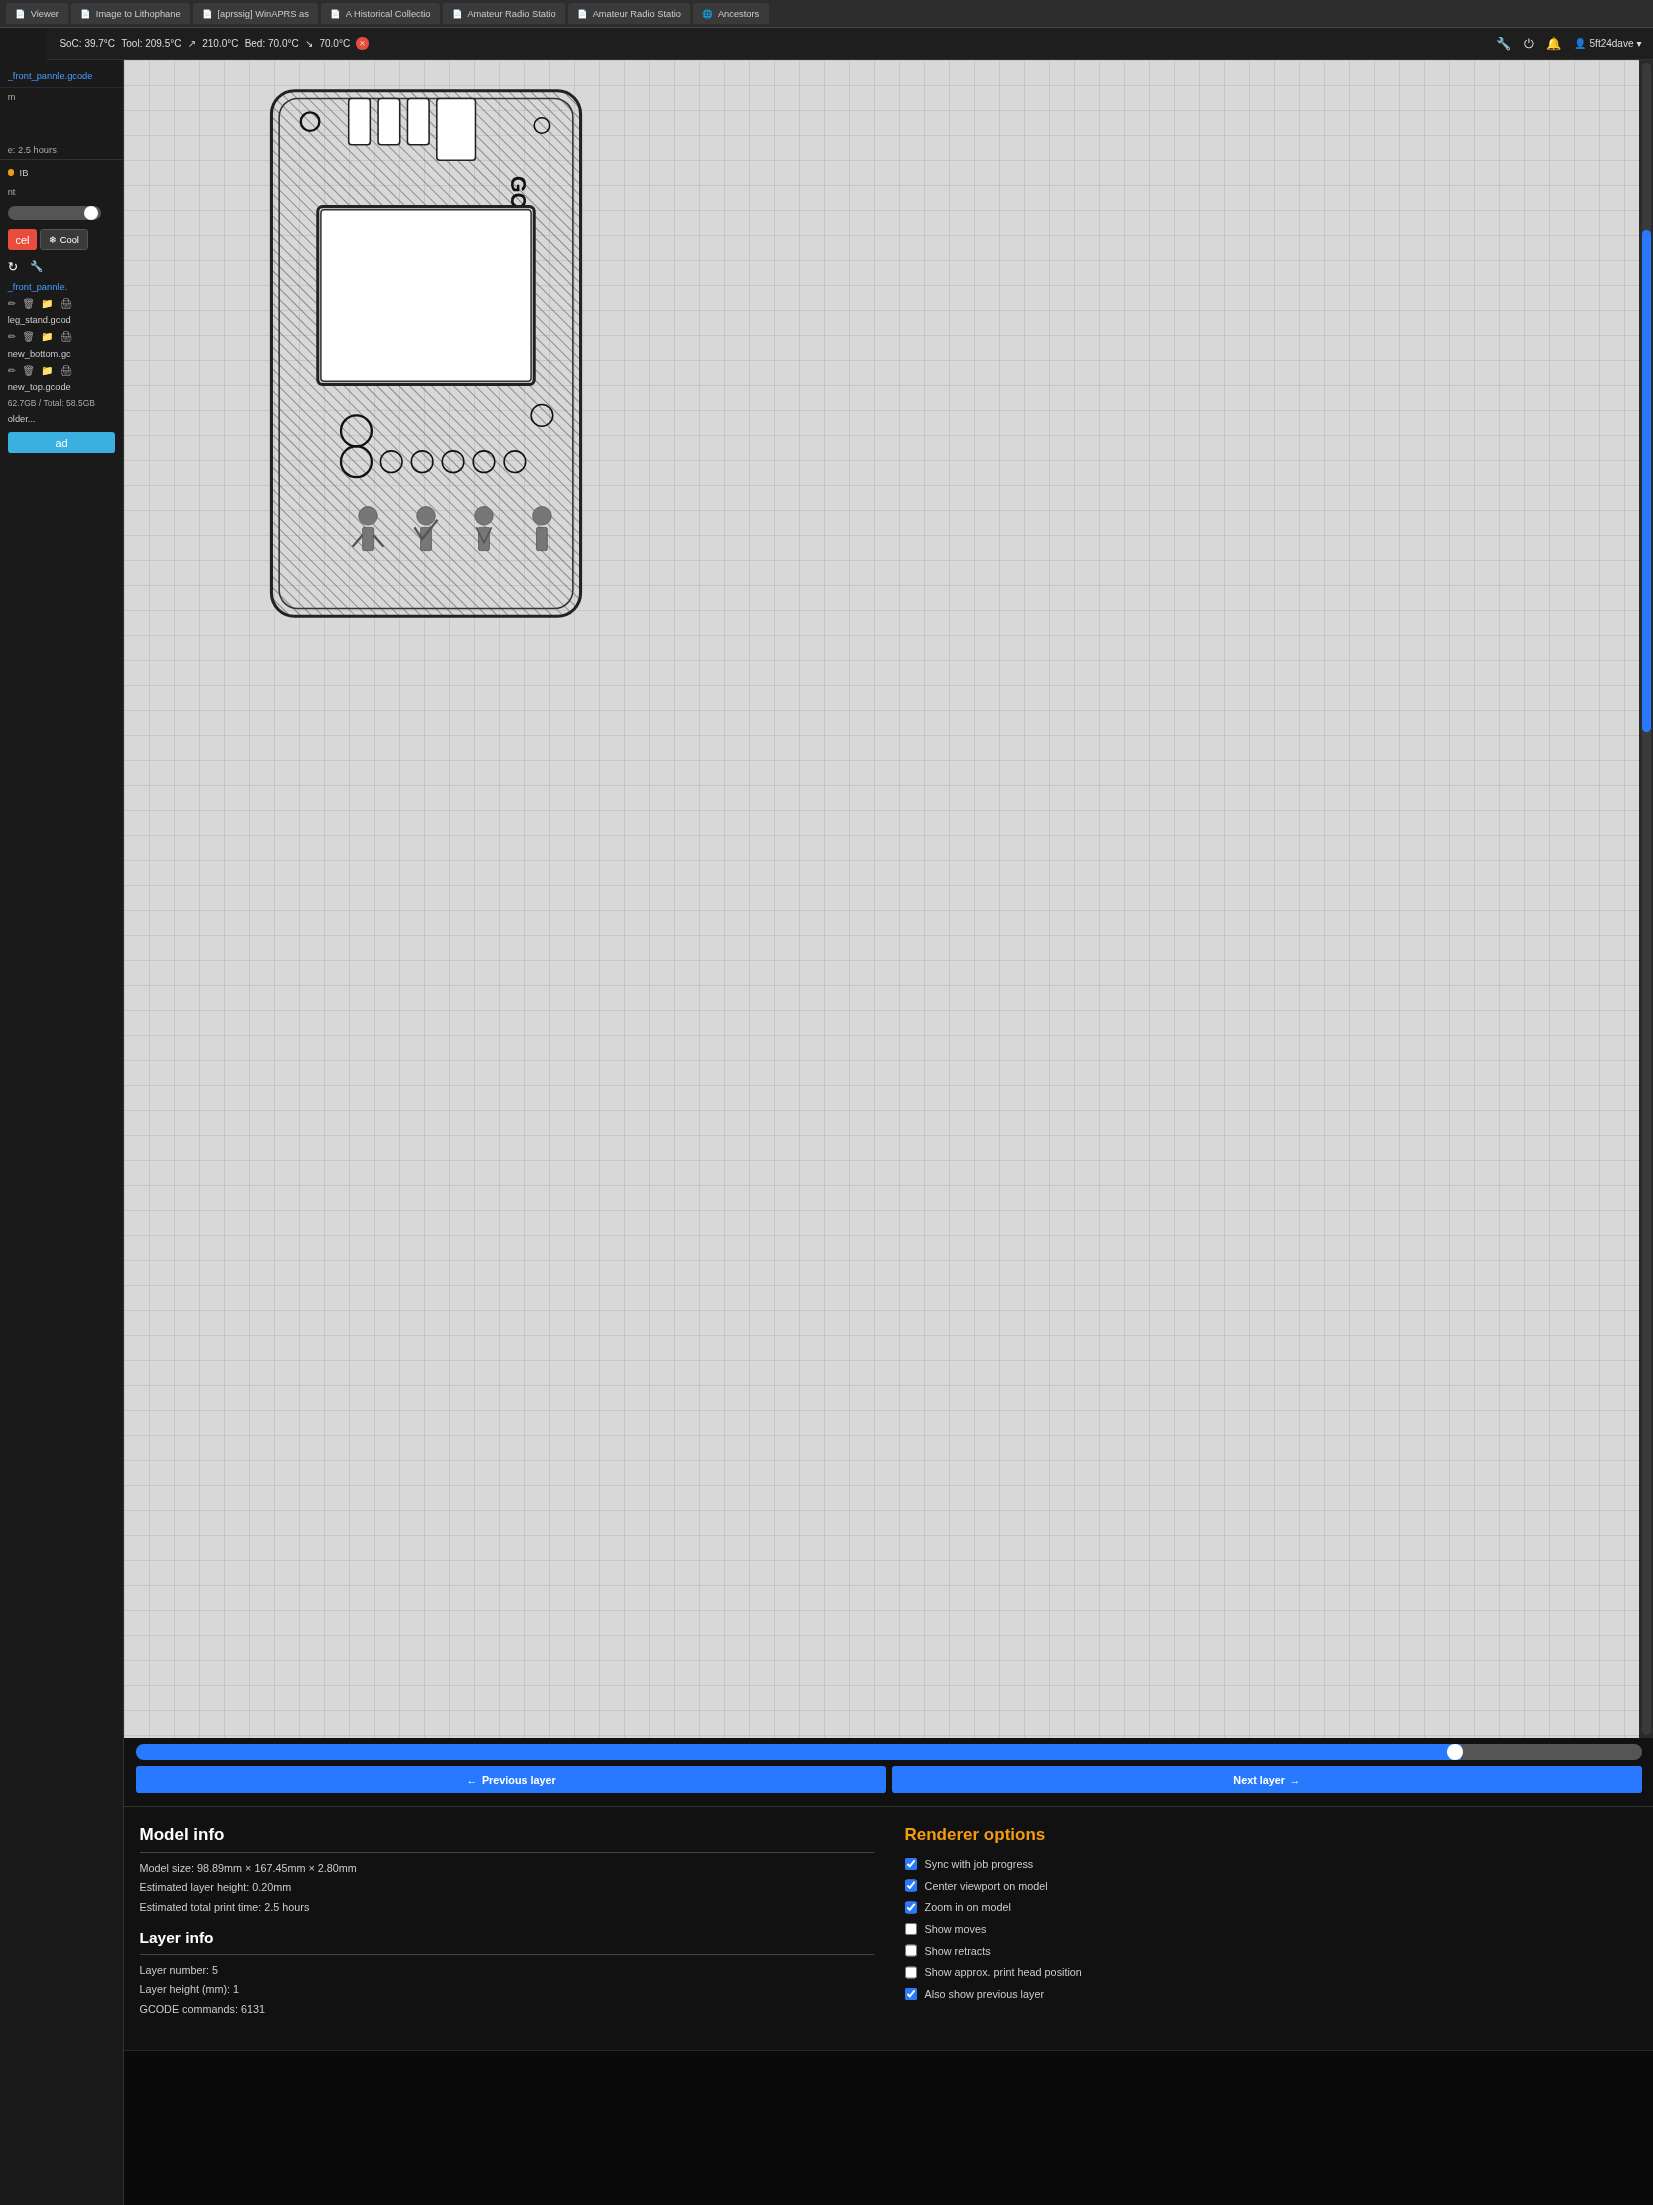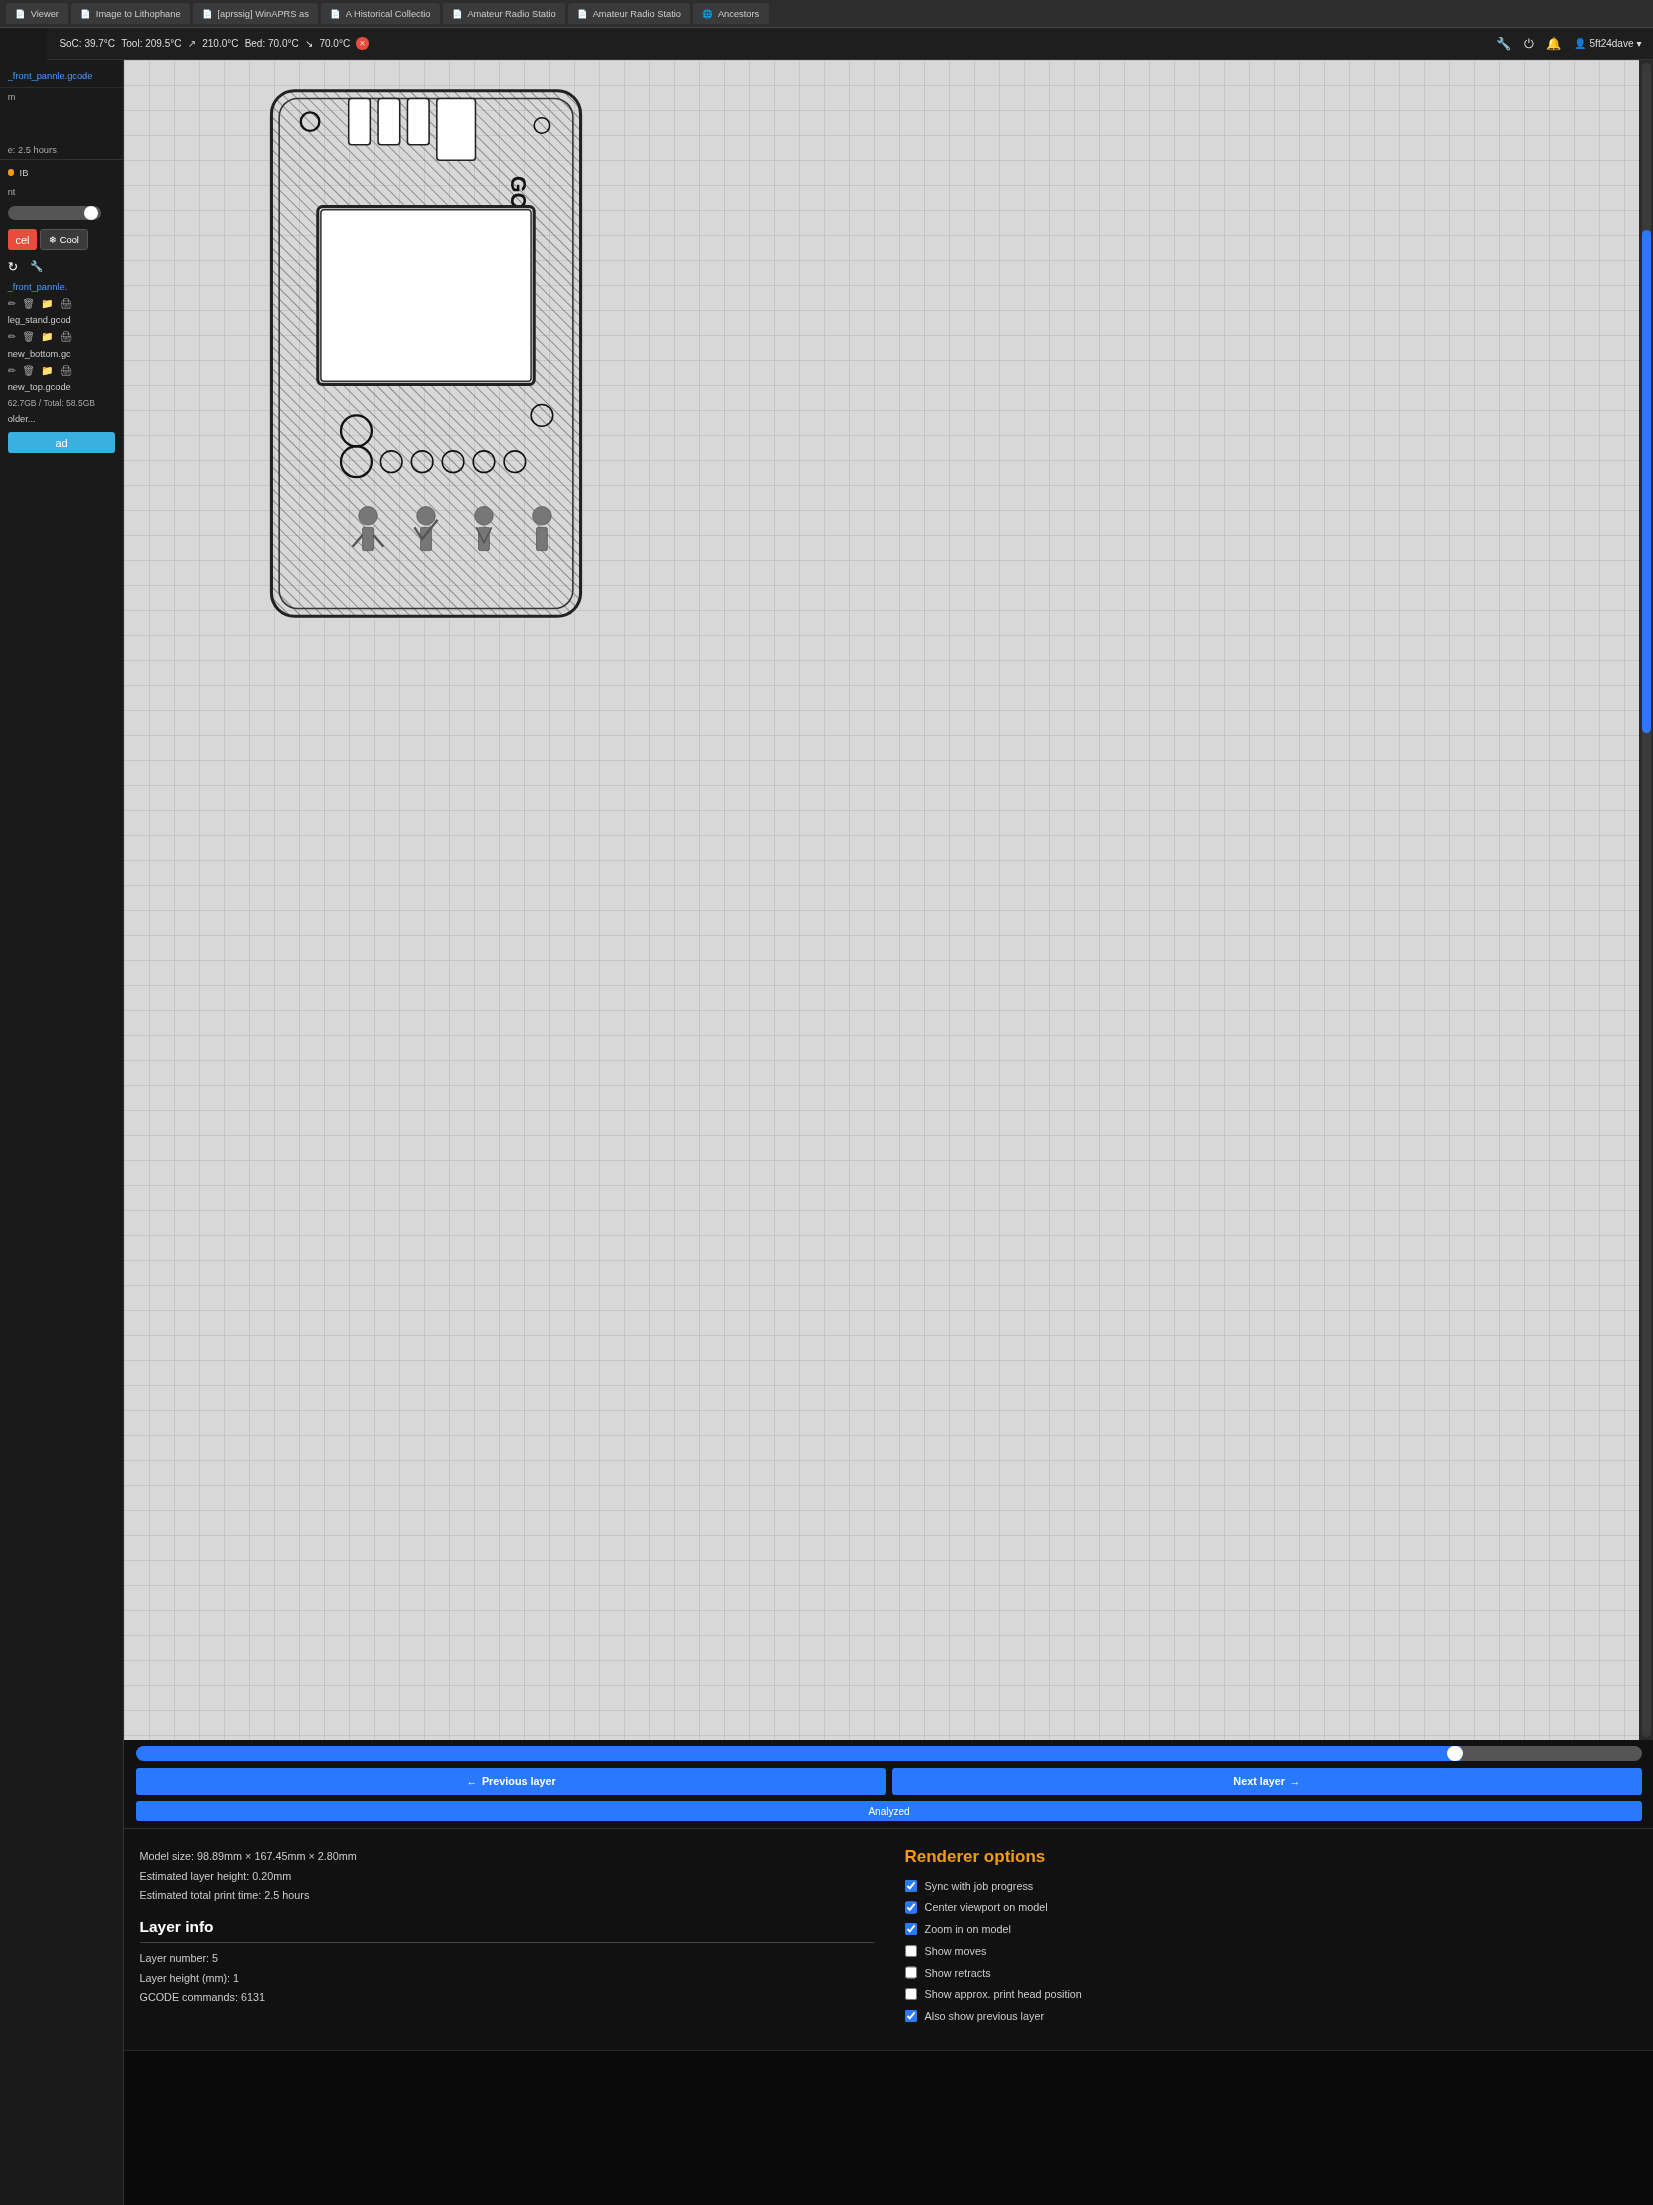--- a/index.html
+++ b/index.html
@@ -670,28 +670,26 @@
       <div class="layer-buttons">
         <button class="btn-layer">
           <span>←</span>
           <span>Previous layer</span>
         </button>
         <button class="btn-layer">
           <span>Next layer</span>
           <span>→</span>
         </button>
       </div>
-      <div class="analyzed-bar">
-        <span>Analyzed</span>
-      </div>
     </div>
 
     <div class="info-section">
 
       <div class="info-column">
+        <div class="info-title">Model info</div>
         <div class="info-text">
           <span>Model size: 98.89mm × 167.45mm × 2.80mm</span><br>
           <span>Estimated layer height: 0.20mm</span><br>
           <span>Estimated total print time: 2.5 hours</span>
         </div>
 
         <div class="info-subtitle">Layer info</div>
         <div class="info-text">
           <span>Layer number: 5</span><br>
           <span>Layer height (mm): 1</span><br>

